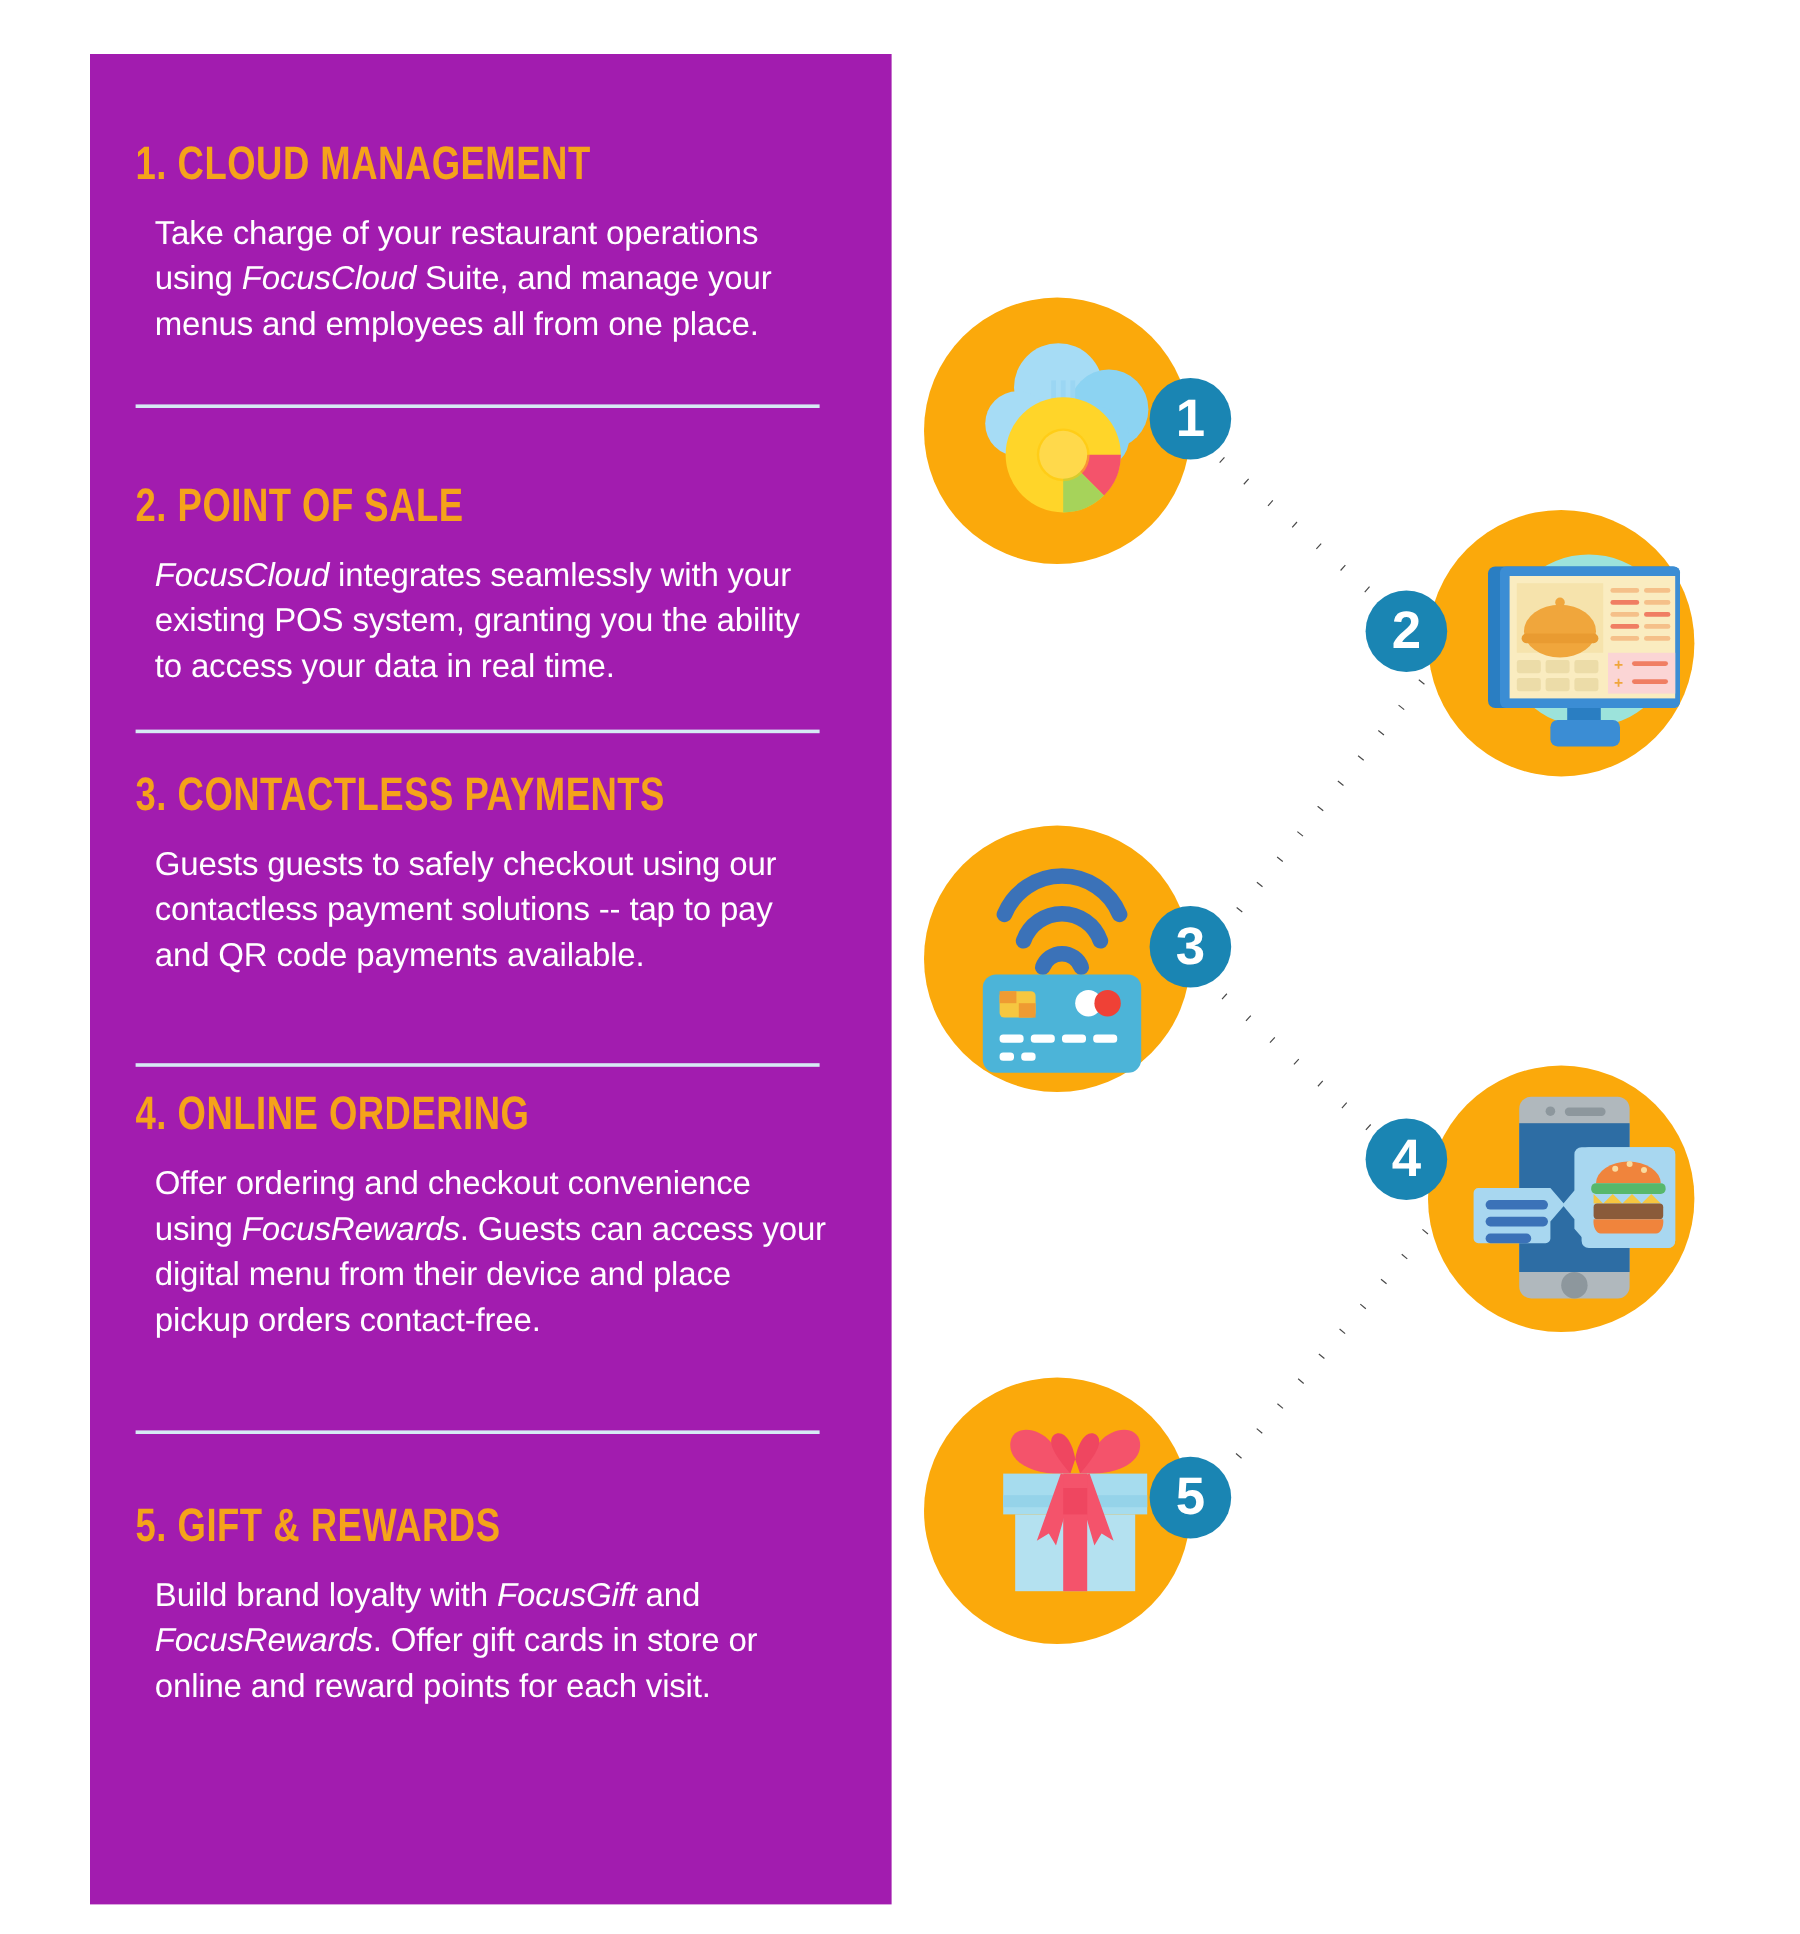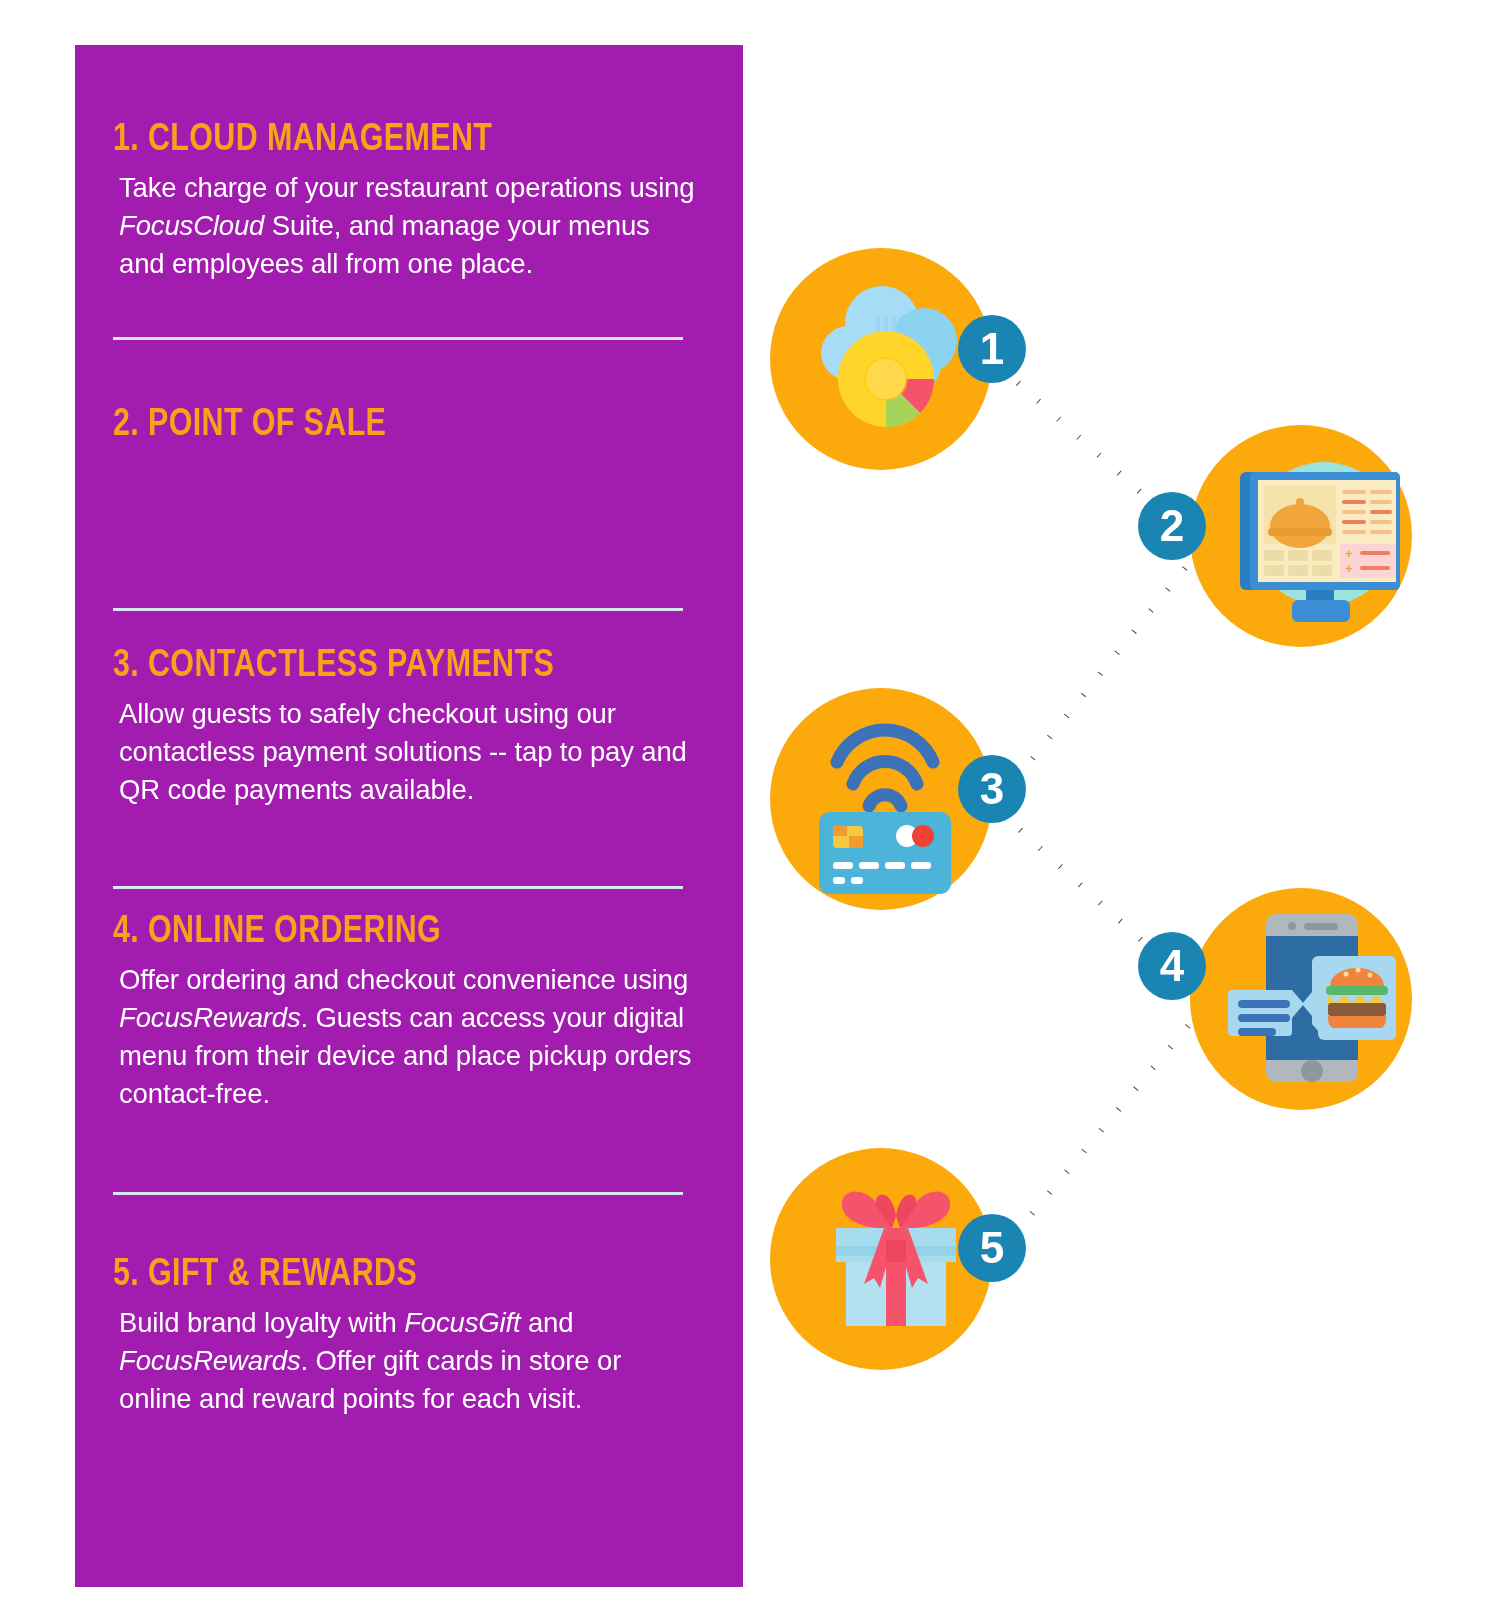--- a/index.html
+++ b/index.html
@@ -34,21 +34,21 @@
     transform: scaleX(0.78);
     transform-origin: left center;
     white-space: nowrap;
     margin: 0 0 10px 0;
   }
   .sec-body {
     color: #ffffff;
     font-size: 27.5px;
     line-height: 38px;
     font-weight: 400;
-    margin: 6px;
+    margin: 16px;
     letter-spacing: -0.15px;
   }
   .sec-body em { font-style: italic; }
   .divider {
     position: absolute;
     left: 38px; width: 570px; height: 3px;
     background: #d6e9f4;
   }
   
   .node {
@@ -81,26 +81,27 @@
 <div id="left-panel">
 
   <div class="section" style="top:70px;">
     <h2 class="sec-title">1. CLOUD MANAGEMENT</h2>
     <p class="sec-body">Take charge of your restaurant operations using <em>FocusCloud</em> Suite, and manage your menus and employees all from one place.</p>
   </div>
   <div class="divider" style="top:292px;"></div>
 
   <div class="section" style="top:355px;">
     <h2 class="sec-title">2. POINT OF SALE</h2>
+    <p class="sec-body"><em>FocusCloud</em> integrates seamlessly with your existing POS system, granting you the ability to access your data in real time.</p>
   </div>
   <div class="divider" style="top:563px;"></div>
 
   <div class="section" style="top:596px;">
     <h2 class="sec-title">3. CONTACTLESS PAYMENTS</h2>
-    <p class="sec-body">Allow guests to safely checkout using our contactless payment solutions -- tap to pay and QR code payments available.</p>
+    <p class="sec-body">Guests guests to safely checkout using our contactless payment solutions -- tap to pay and QR code payments available.</p>
   </div>
   <div class="divider" style="top:841px;"></div>
 
   <div class="section" style="top:862px;">
     <h2 class="sec-title">4. ONLINE ORDERING</h2>
     <p class="sec-body">Offer ordering and checkout convenience using <em>FocusRewards</em>. Guests can access your digital menu from their device and place pickup orders contact-free.</p>
   </div>
   <div class="divider" style="top:1147px;"></div>
 
   <div class="section" style="top:1205px;">

